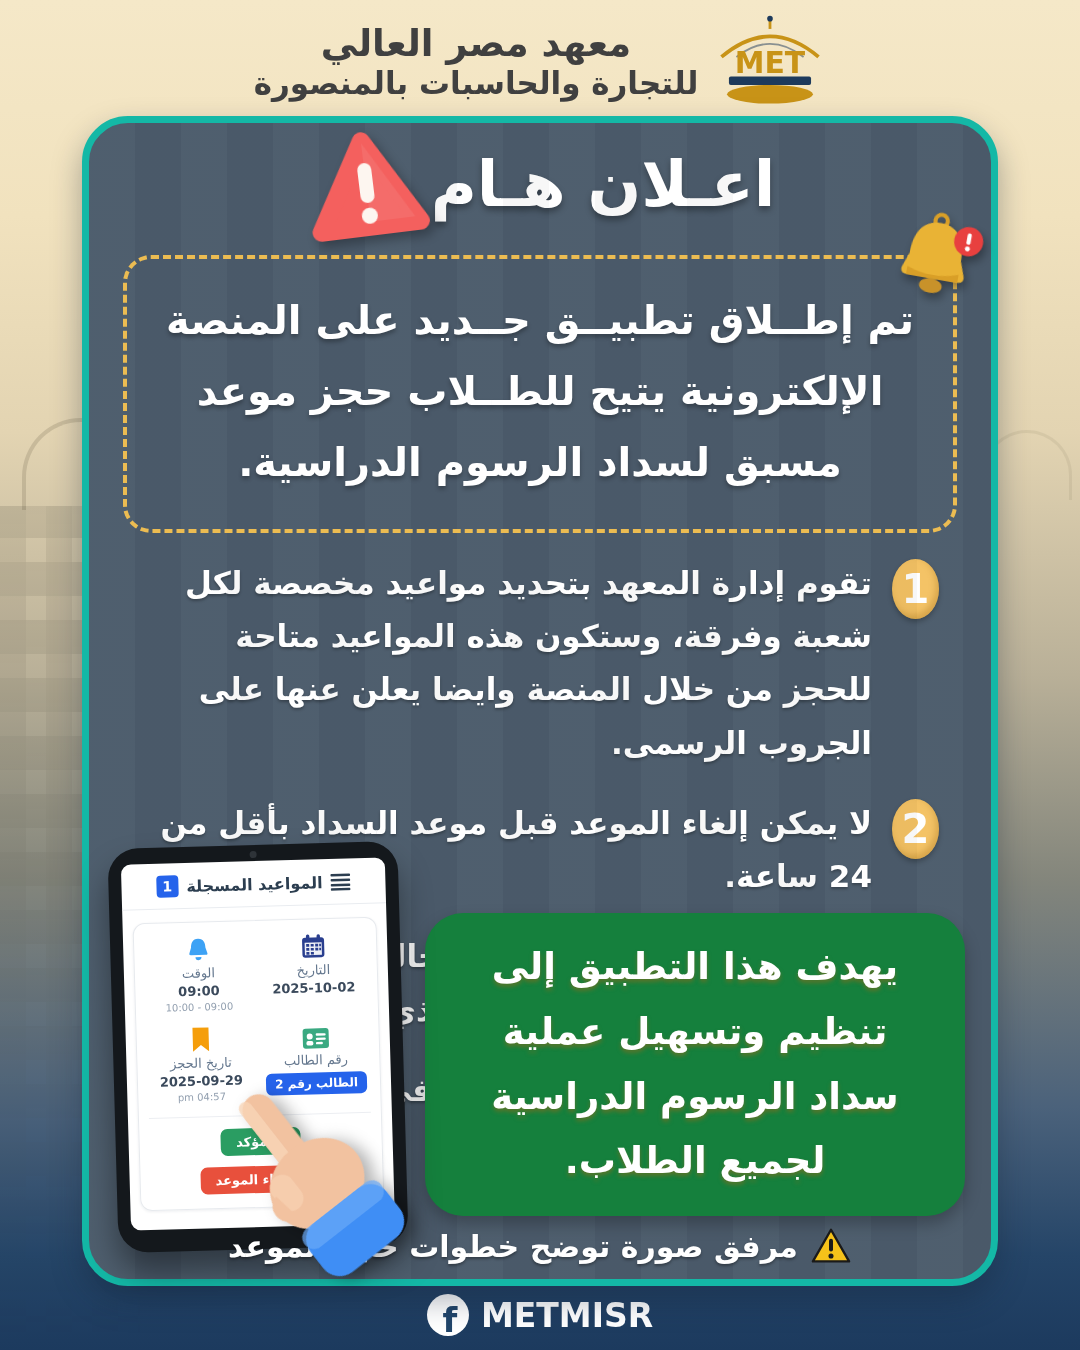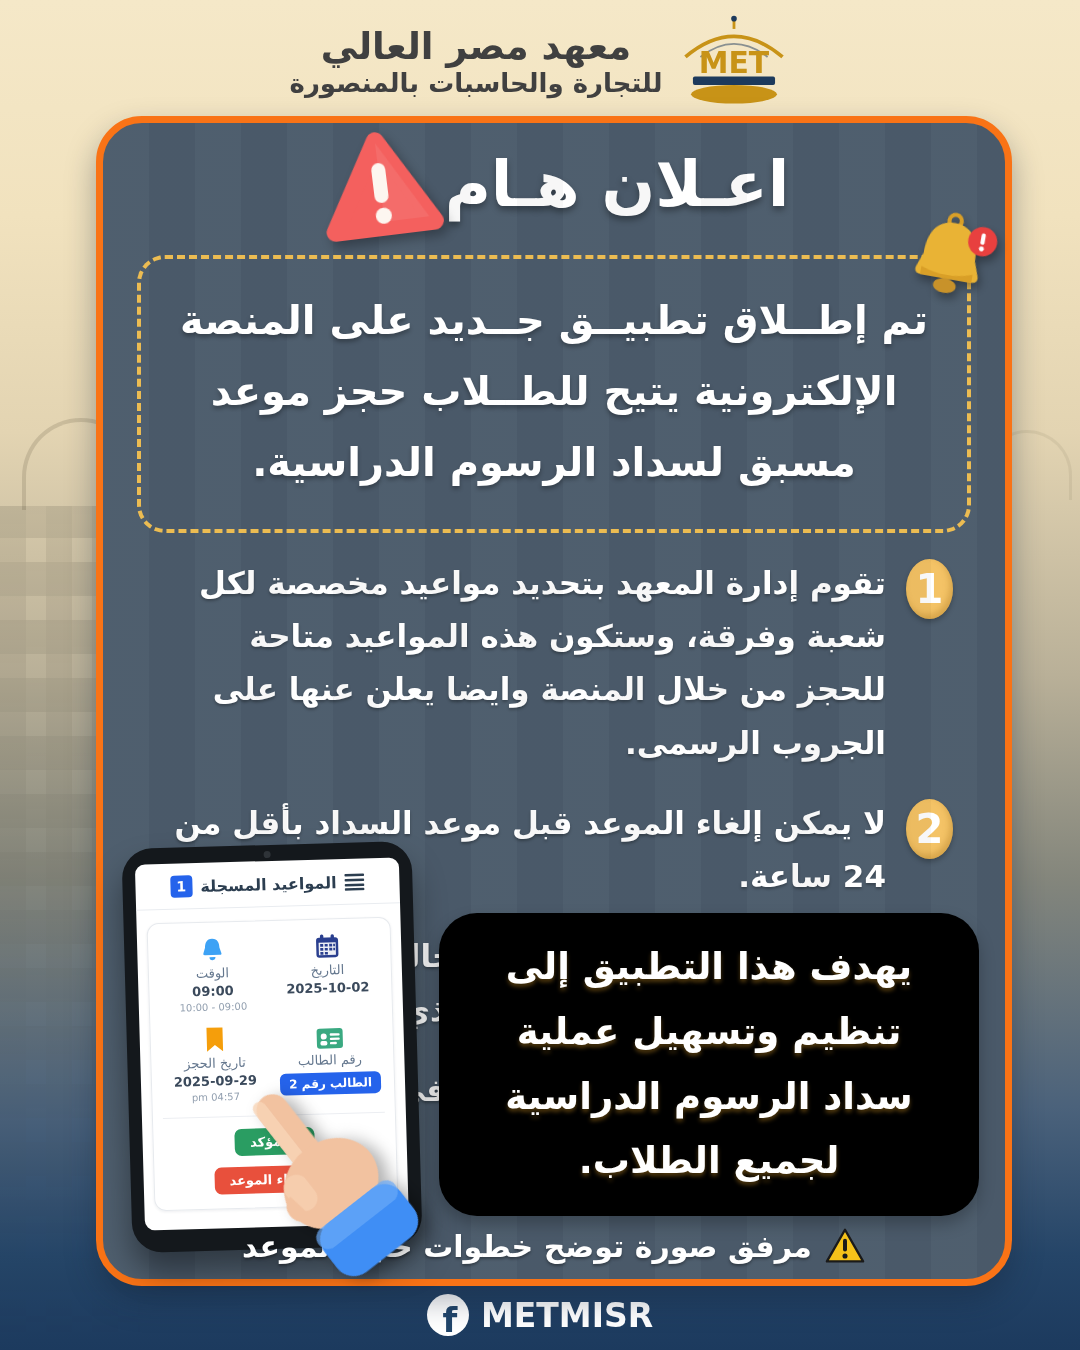--- a/index.html
+++ b/index.html
@@ -28,28 +28,28 @@
     border-radius:45px 45px 0 0; opacity:.4;
   }
 
   
   .page-header {
     position:absolute; top:10px; left:0; right:0; height:104px;
     display:flex; justify-content:center; align-items:center; gap:16px; z-index:2;
   }
   .inst-name { text-align:center; color:#404040; direction:rtl; }
   .inst-name .name1 { font-size:37px; font-weight:bold; line-height:1.15; }
-  .inst-name .name2 { font-size:26px; font-weight:bold; }
+  .inst-name .name2 { font-size:31px; font-weight:bold; }
   .logo { position:relative; width:112px; height:96px; }
   .logo svg { position:absolute; inset:0; }
 
   
   .card {
-    position:absolute; left:96px; top:116px; width:916px; height:1170px;
-    background:#4c5c6c; border:7px solid #f97316; border-radius:46px; z-index:3;
+    position:absolute; left:82px; top:116px; width:916px; height:1170px;
+    background:#4c5c6c; border:7px solid #14b8a6; border-radius:46px; z-index:3;
     box-shadow:0 14px 30px rgba(20,35,55,.35);
   }
   .card::before {
     content:""; position:absolute; inset:0; border-radius:38px; pointer-events:none;
     background:repeating-linear-gradient(90deg, rgba(255,255,255,.015) 0 46px, rgba(0,0,0,.03) 46px 92px);
   }
   .title-row { display:flex; justify-content:center; align-items:center; gap:4px; margin-top:6px; }
   .warn-tri { width:122px; height:110px; transform:rotate(-7deg); filter:drop-shadow(4px 6px 6px rgba(0,0,0,.3)); }
   .main-title {
     color:#fff; font-size:63px; font-weight:bold; direction:rtl;
@@ -120,21 +120,21 @@
   .btn {
     display:flex; align-items:center; gap:6px; color:#fff; font-size:13px; font-weight:bold;
     padding:6px 15px; border-radius:7px; cursor:pointer;
   }
   .btn-confirm { background:#2a9d62; }
   .btn-cancel  { background:#e8503c; }
 
   
   .goal-box {
     position:absolute; left:336px; top:790px; width:540px; min-height:212px; z-index:2;
-    background:#000000; border-radius:38px; padding:22px 30px;
+    background:#15803d; border-radius:38px; padding:22px 30px;
     display:flex; align-items:center; justify-content:center;
     box-shadow:0 8px 16px rgba(0,0,0,.25);
   }
   .goal-text {
     color:#fff; font-size:37px; font-weight:bold; line-height:1.75;
     text-align:center; direction:rtl; text-shadow:0 3px 4px rgba(150,105,25,.55);
   }
 
   
   .hand { position:absolute; left:142px; top:948px; width:168px; height:208px; z-index:6;

